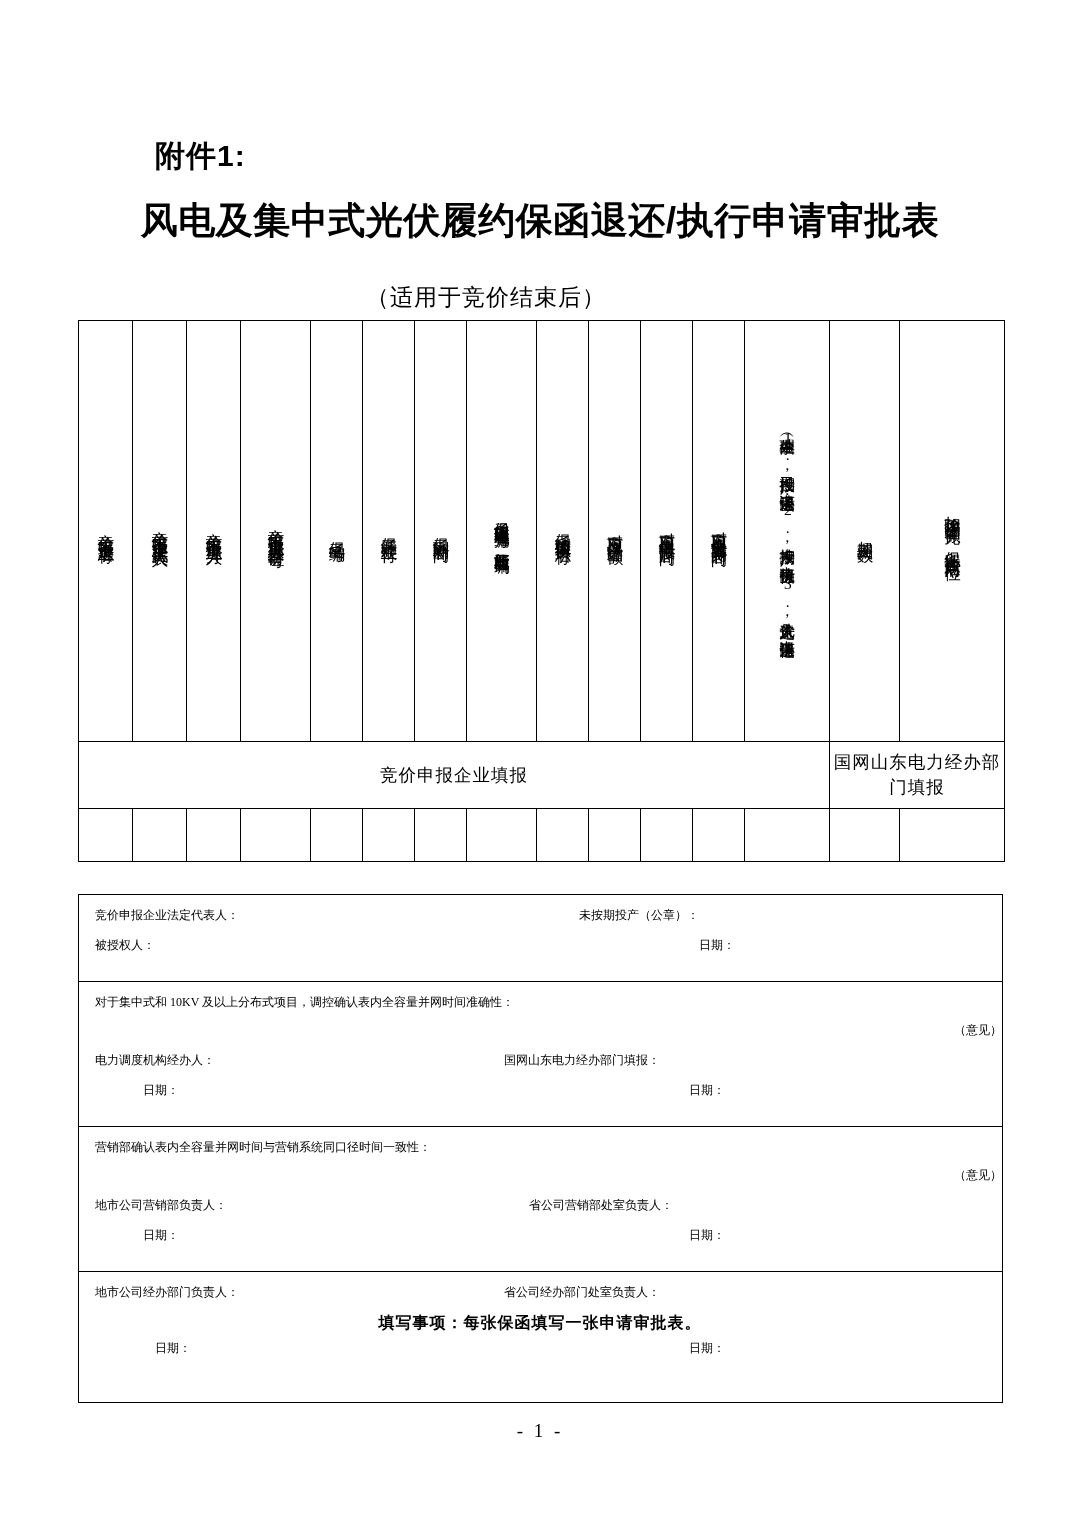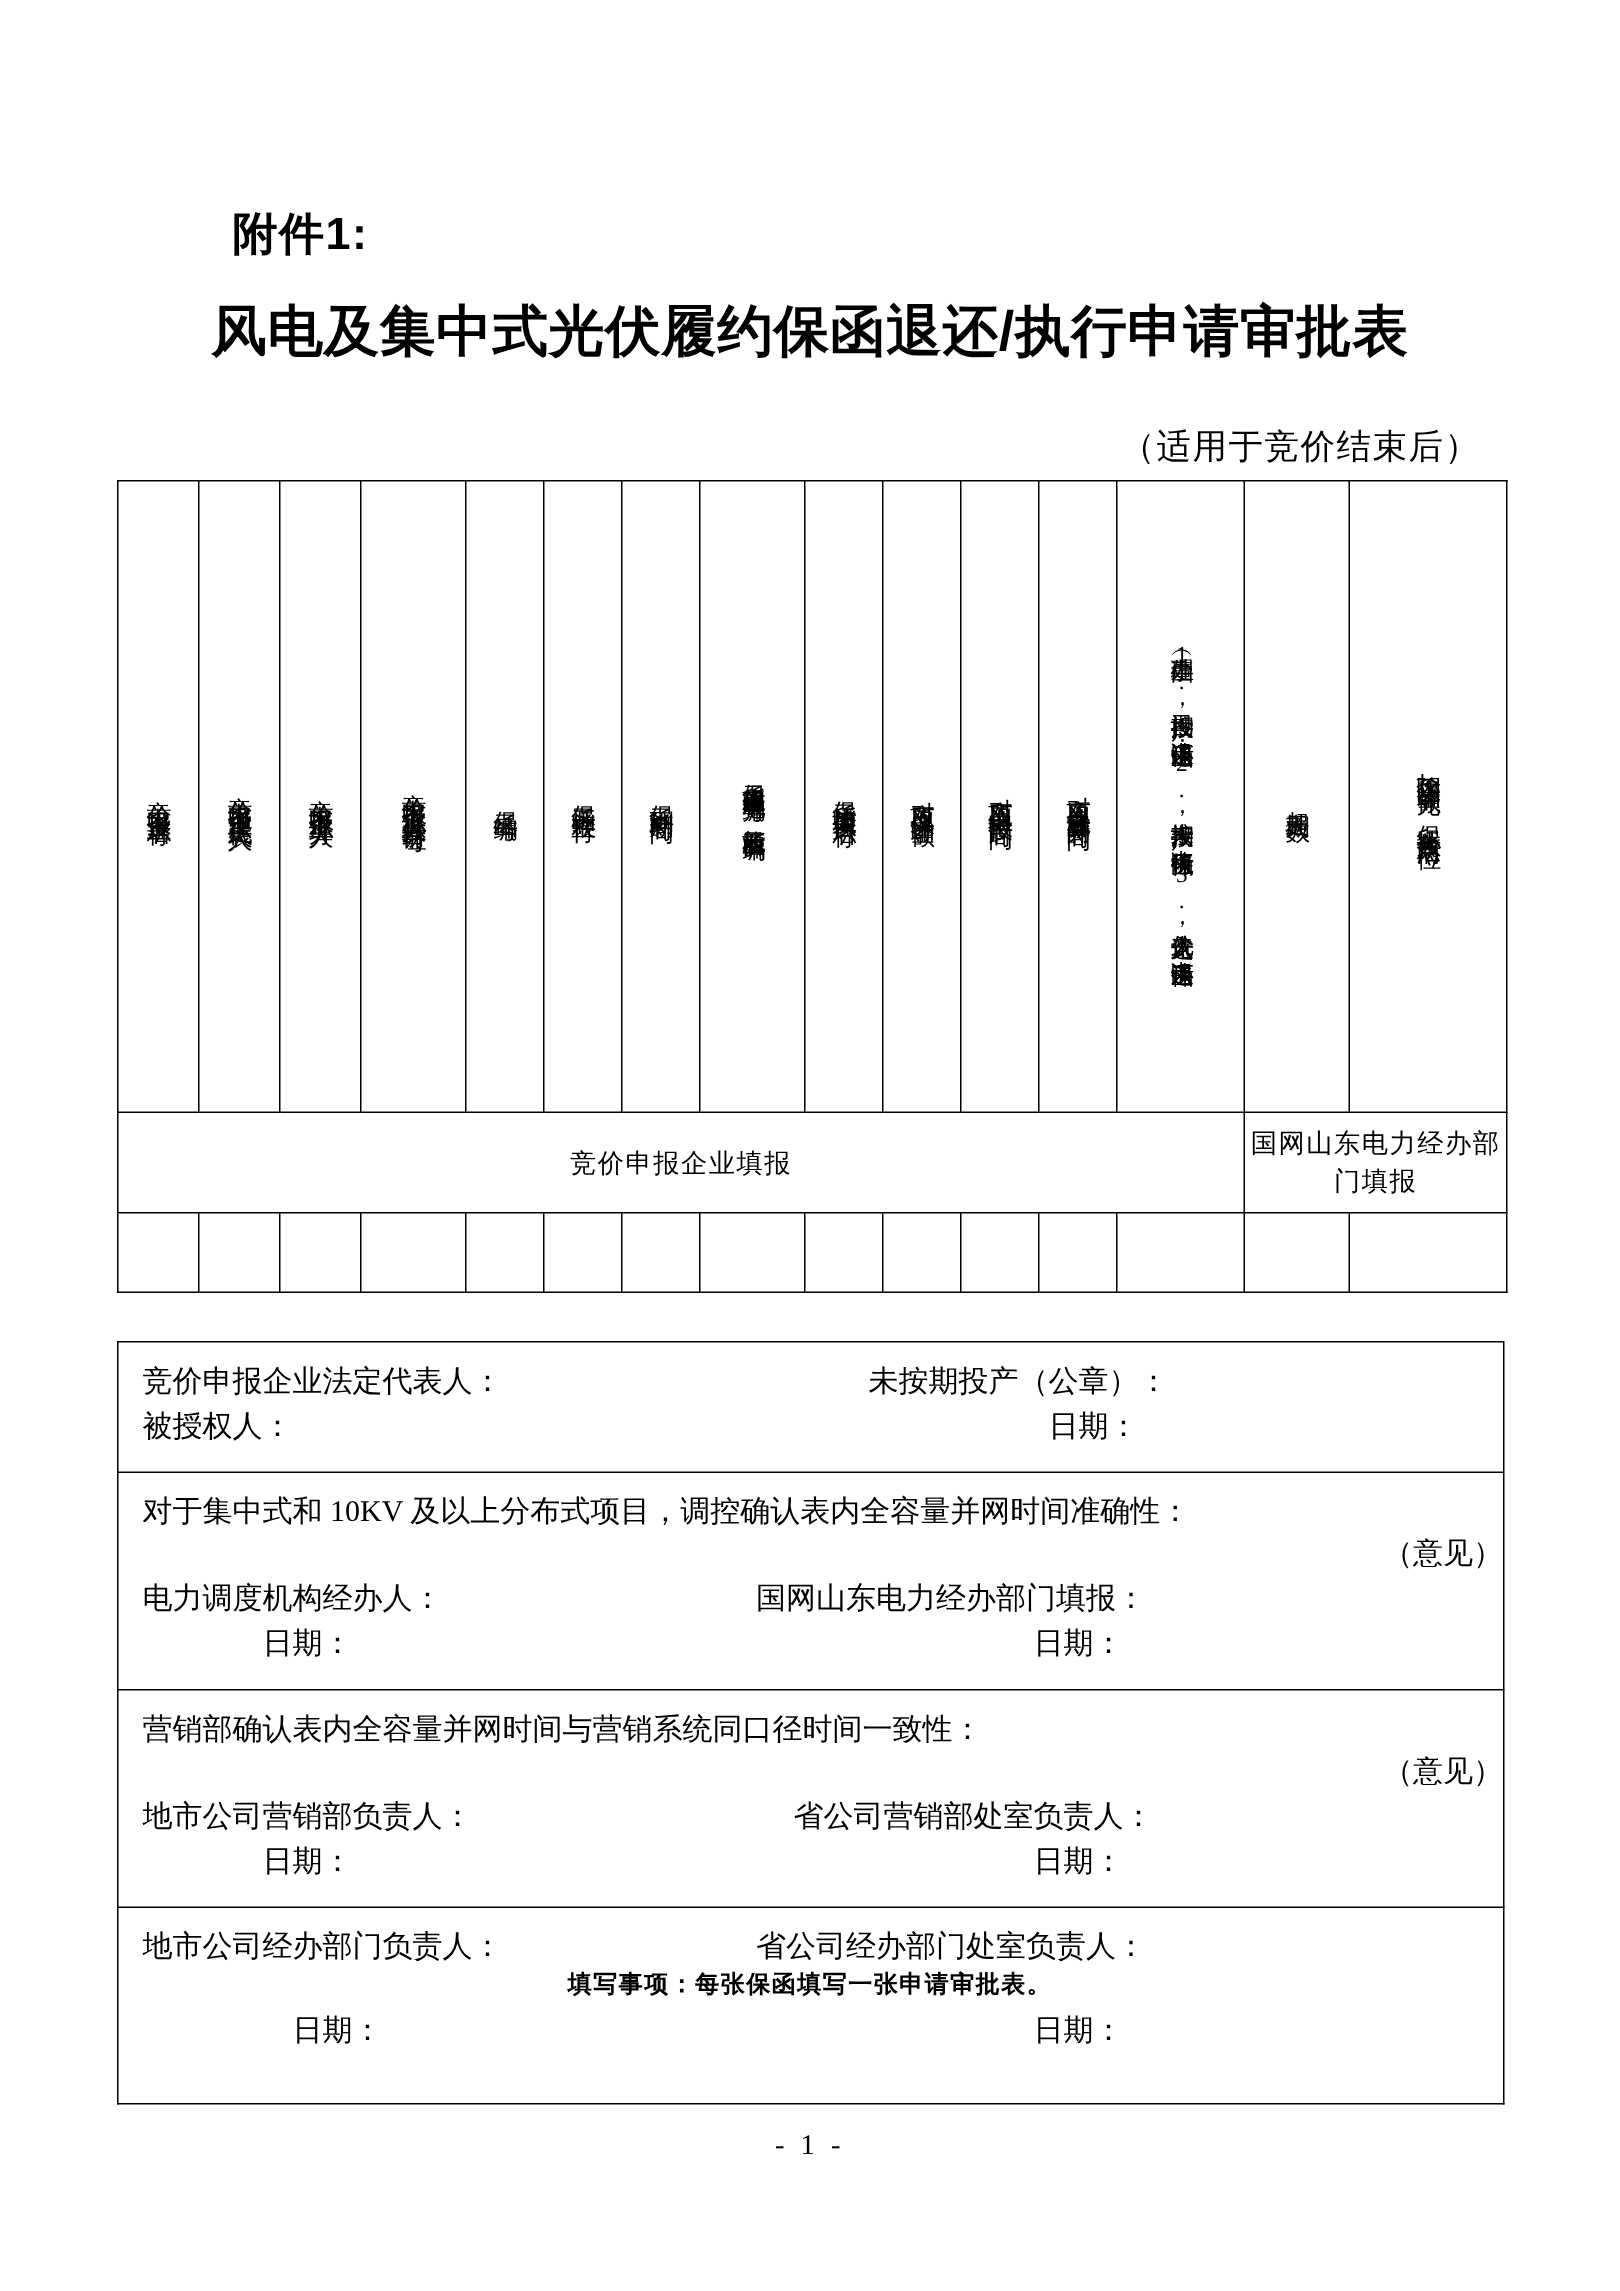--- a/index.html
+++ b/index.html
@@ -40,24 +40,23 @@
     font-size: 37px;
     font-family: "Liberation Sans", sans-serif;
     font-weight: bold;
     letter-spacing: 0.5px;
   }
   .doc-subtitle {
     position: absolute;
     left: 0;
     top: 282px;
     width: 972px;
-    text-align: right;
+    text-align: center;
     font-size: 23px;
     letter-spacing: 1px;
-    padding-left: 15px;
   }
   table.main {
     position: absolute;
     left: 78px;
     top: 320px;
     width: 925px;
     border-collapse: collapse;
     table-layout: fixed;
   }
   table.main td {
@@ -111,21 +110,21 @@
     position: absolute;
     left: 78px;
     top: 894px;
     width: 925px;
   }
   .blk {
     border: 1px solid #000;
     border-top: none;
     box-sizing: border-box;
     padding: 12px 0 14px 0;
-    font-size: 20px;
+    font-size: 12px;
   }
   .blk:first-child {
     border-top: 1px solid #000;
   }
   .row2 {
     position: relative;
     height: 30px;
     padding: 0 16px;
   }
   .row2 .a { position: absolute; left: 16px; top: 0; }

